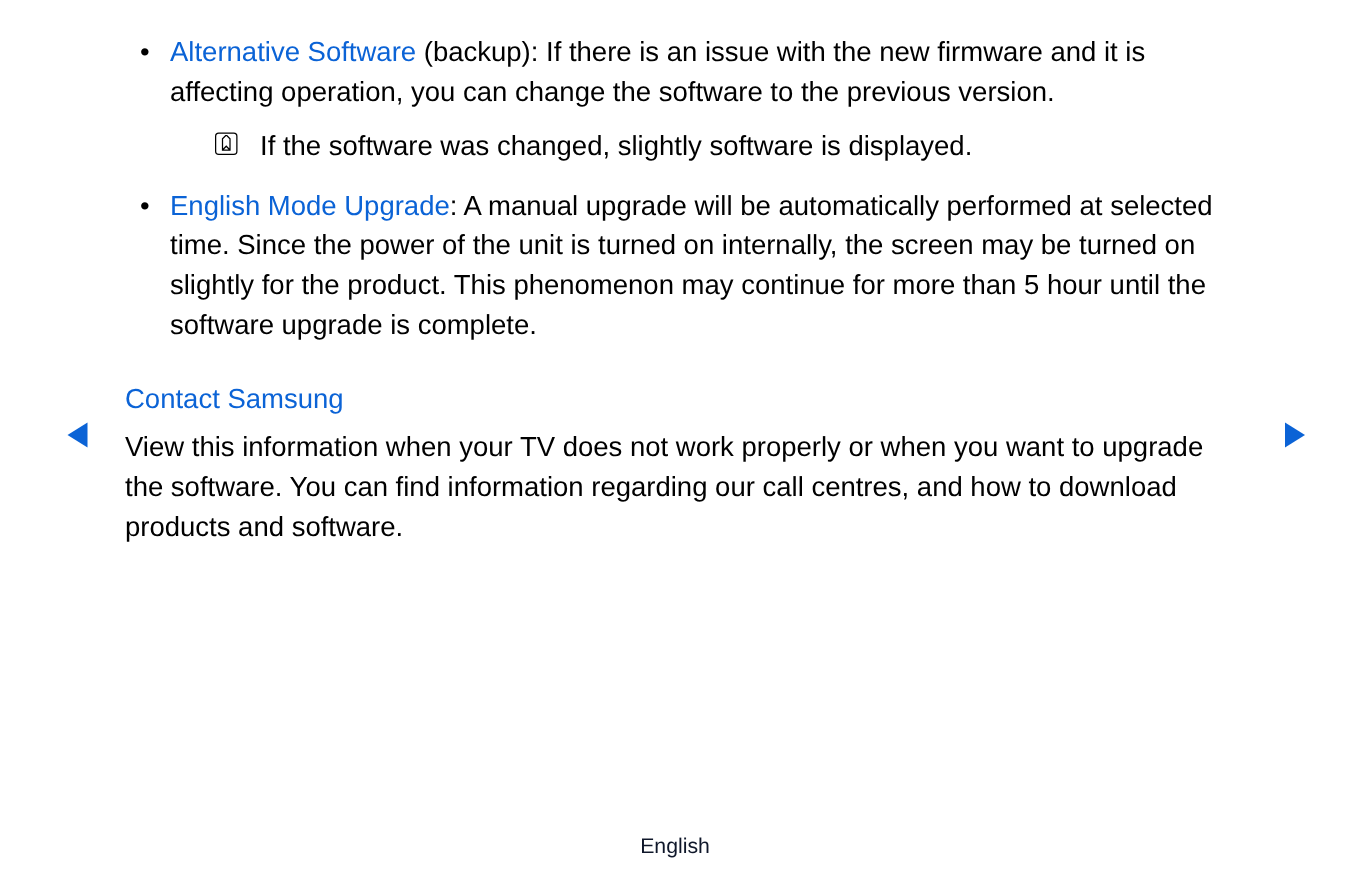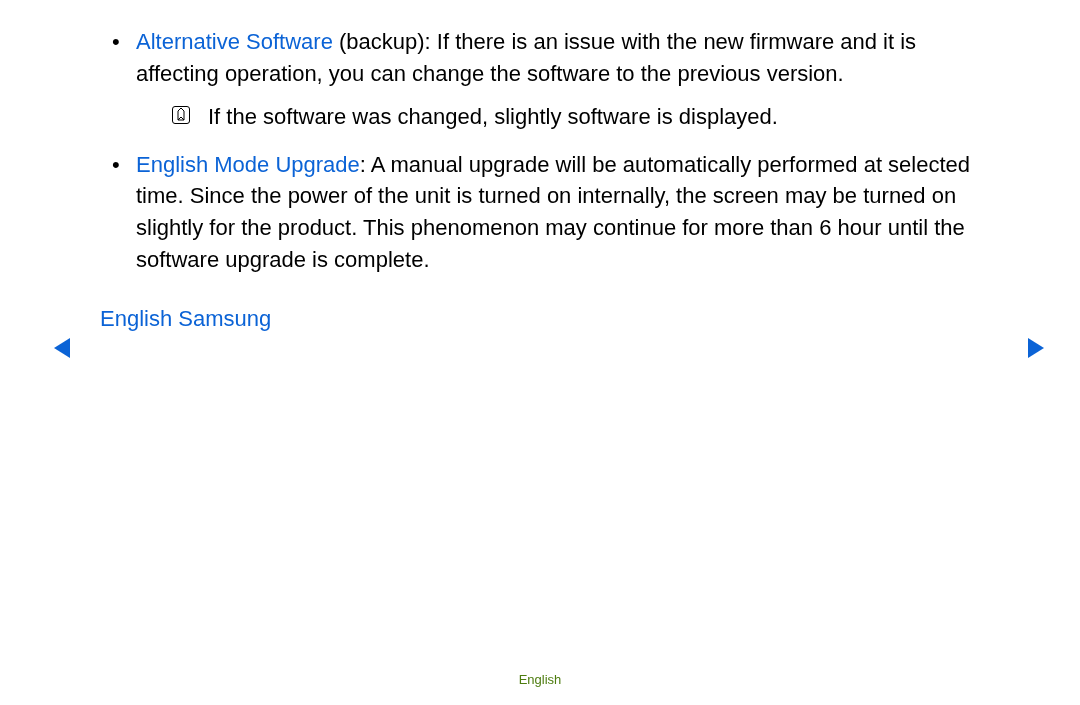--- a/index.html
+++ b/index.html
@@ -85,22 +85,22 @@
     right: 36px;
     border-top: 10px solid transparent;
     border-bottom: 10px solid transparent;
     border-left: 16px solid #0b63d6;
   }
   .footer {
     position: absolute;
     bottom: 18px;
     left: 0; right: 0;
     text-align: center;
-    font-size: 13px;
-    color: #4d7c0f;
+    font-size: 17px;
+    color: #0f172a;
   }
 </style>
 </head>
 <body>
 
 <div class="page">
 
   <div class="content">
     <ul class="bullet-list">
 
@@ -110,28 +110,29 @@
           <span class="note-icon">
             <svg viewBox="0 0 10 14">
                 <path d="M2 12 L2 3 L5 0 L8 3 L8 12 Z M2 12 L5 9 L8 12" fill="none" stroke="#000" stroke-width="1"></path>
               </svg>
           </span>
           <span>If the software was changed, slightly software is displayed.</span>
         </div>
       </li>
 
       <li class="bullet-item">
-        <span class="term">English Mode Upgrade</span><span>: A manual upgrade will be automatically performed at selected time. Since the power of the unit is turned on internally, the screen may be turned on slightly for the product. This phenomenon may continue for more than 6 hour until the software upgrade is complete.</span>
+        <span class="term">English Mode Upgrade</span><span>: A manual upgrade will be automatically performed at selected time. Since the power of the unit is turned on internally, the screen may be turned on slightly for the product. This phenomenon may continue for more than 5 hour until the software upgrade is complete.</span>
       </li>
 
     </ul>
   </div>
 
   <div class="section">
-    <h2 class="section-title">English Samsung</h2>
+    <h2 class="section-title">Contact Samsung</h2>
+    <p class="section-body">View this information when your TV does not work properly or when you want to upgrade the software. You can find information regarding our call centres, and how to download products and software.</p>
   </div>
 
   <div class="nav-arrow nav-prev"></div>
   <div class="nav-arrow nav-next"></div>
 
   <div class="footer">English</div>
 
 </div>
 
 </body></html>

